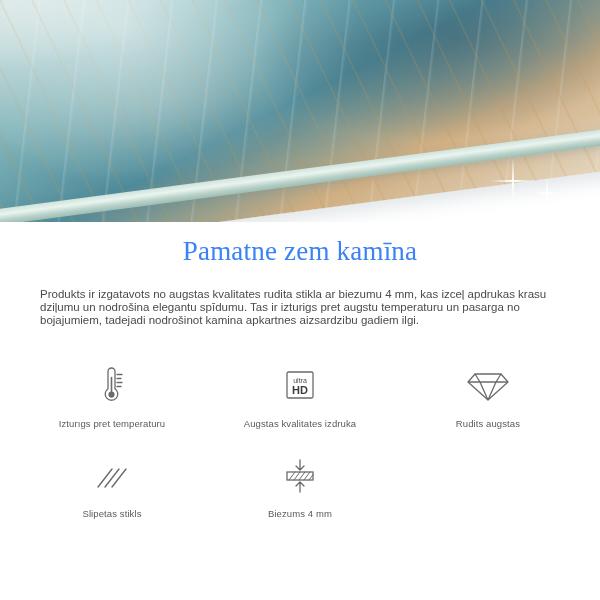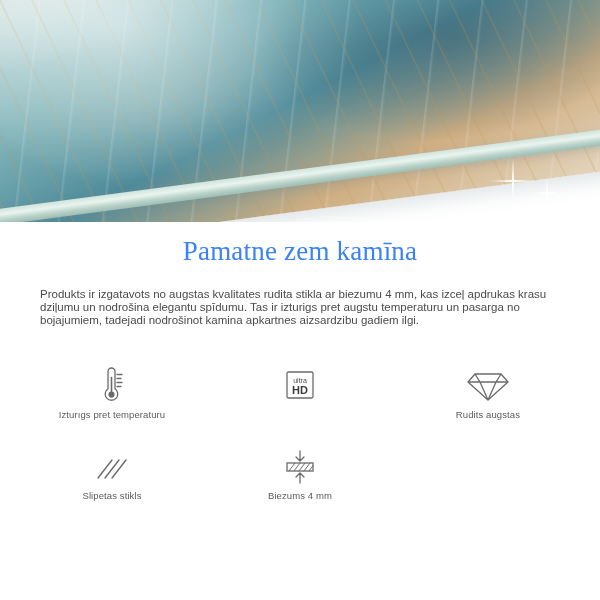--- a/index.html
+++ b/index.html
@@ -145,21 +145,21 @@
     text-align: center;
     padding: 10px 6px 14px 6px;
   }
   .feature .ficon {
     height: 42px;
     display: flex;
     align-items: flex-end;
     justify-content: center;
   }
   .feature .flabel {
-    margin-top: 4px;
+    margin-top: 13px;
     font-size: 9.5px;
     color: #5a5a5a;
     letter-spacing: .1px;
   }
   svg { display: block; }
 </style>
 </head>
 <body>
 
 <div class="page">
@@ -193,20 +193,21 @@
     </div>
 
     <div class="feature">
       <div class="ficon">
         <svg width="40" height="38" viewBox="0 0 40 38">
           <rect x="7" y="5" width="26" height="26" rx="1.5" fill="none" stroke="#6b6b6b" stroke-width="1.3"></rect>
           <text x="20" y="16" text-anchor="middle" font-family="Liberation Sans, sans-serif" font-size="7" fill="#4a4a4a">ultra</text>
           <text x="20" y="27" text-anchor="middle" font-family="Liberation Sans, sans-serif" font-size="11" font-weight="bold" fill="#3c3c3c">HD</text>
         </svg>
       </div>
+      <div class="flabel">Augstas kvalitates izdruka</div>
     </div>
 
 
     <div class="feature">
       <div class="ficon">
         <svg width="42" height="36" viewBox="0 0 42 36" fill="none" stroke="#6b6b6b" stroke-width="1.3" stroke-linejoin="round">
           <path d="M8 5h26l7 8-20 18L1 13z"></path>
           <path d="M1 13h40M8 5l5 8M34 5l-5 8M13 13l8 18M29 13l-8 18"></path>
         </svg>
       </div>

